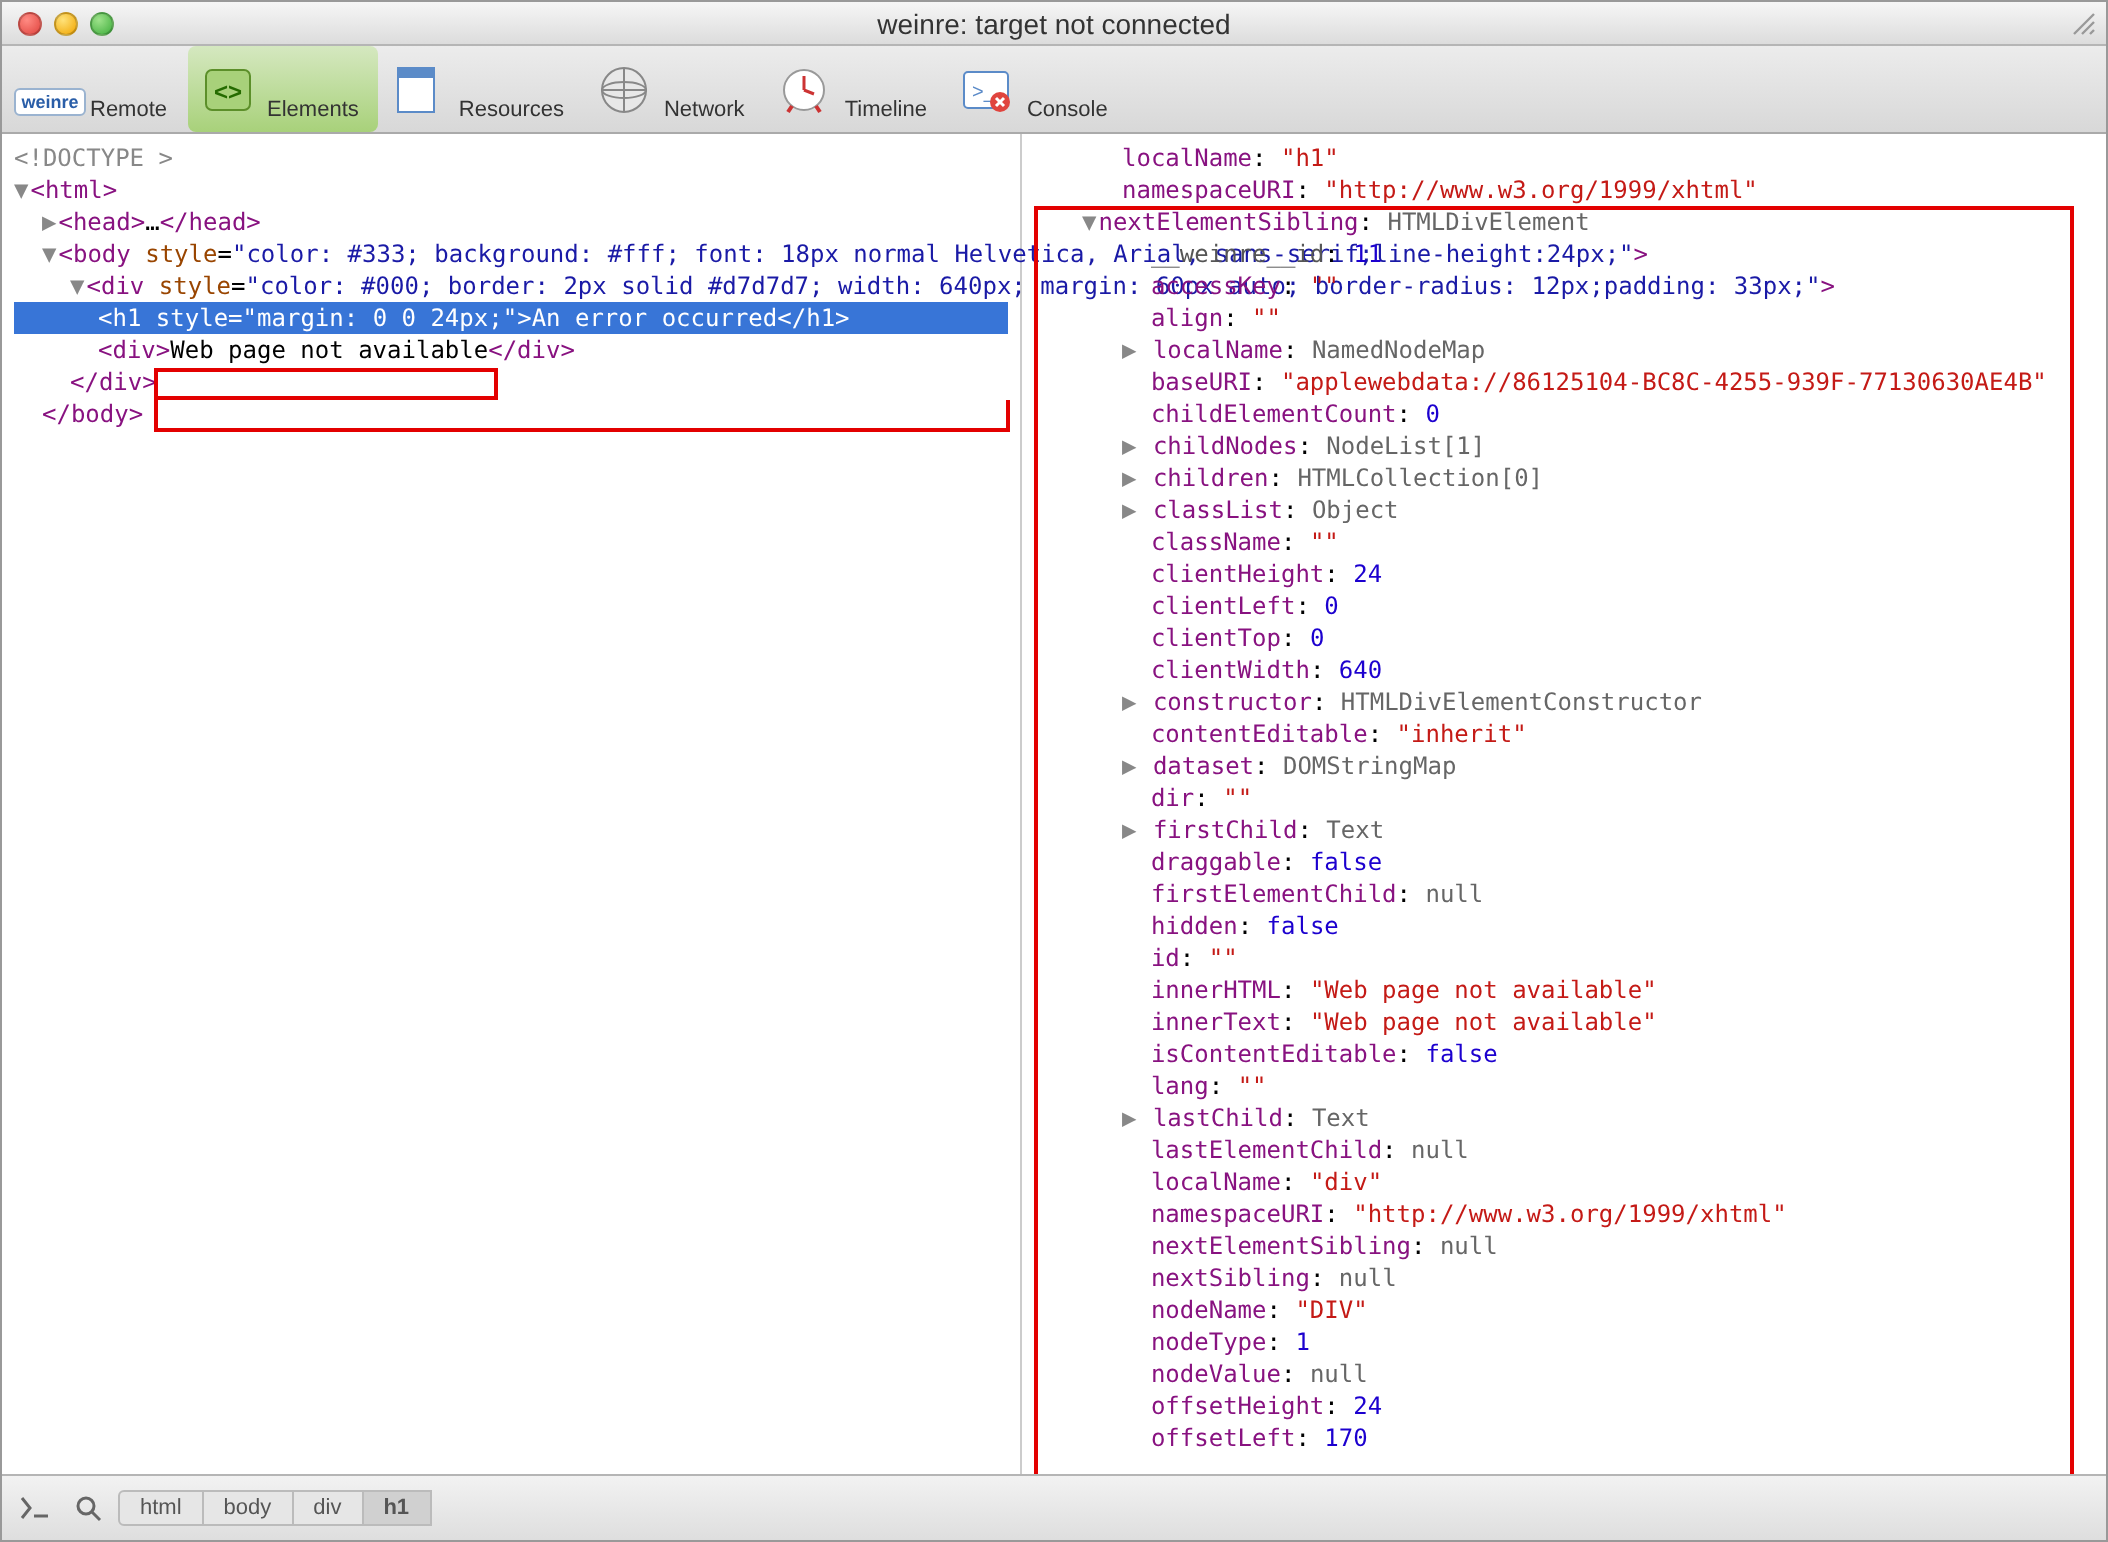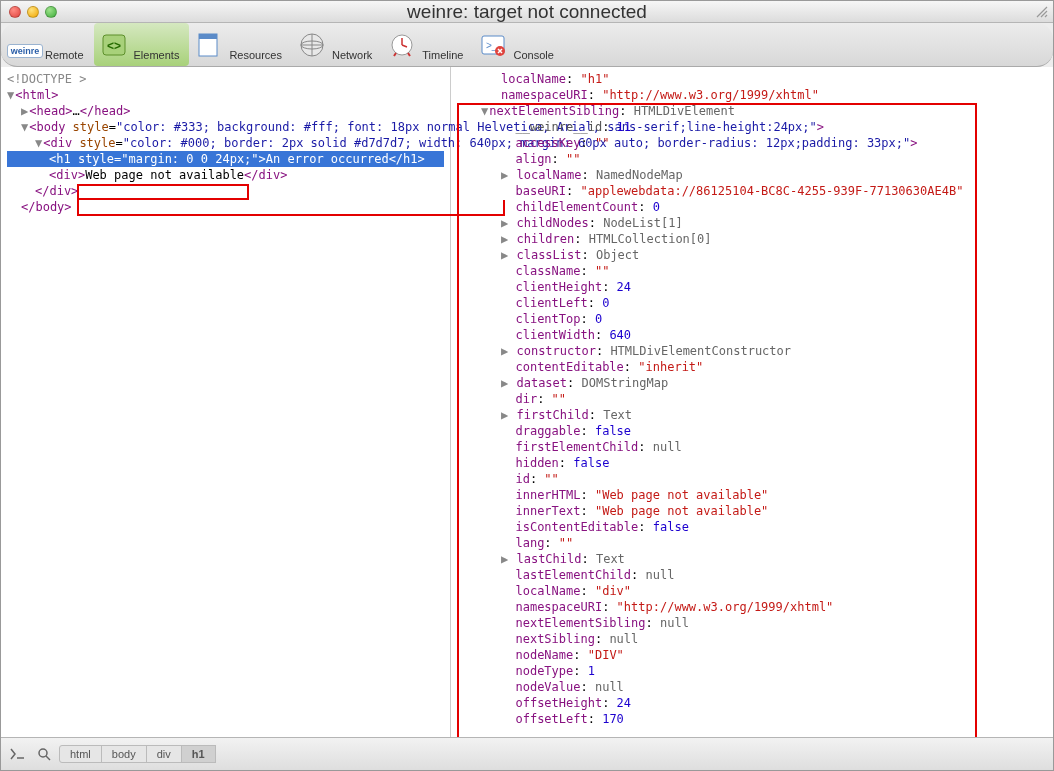--- a/index.html
+++ b/index.html
@@ -24,34 +24,33 @@
     display: flex; align-items: center;
     position: relative;
   }
   .traffic { display: flex; gap: 6px; margin-left: 8px; }
   .light { width: 12px; height: 12px; border-radius: 50%; border: 1px solid rgba(0,0,0,.2);}
   .light.red { background: radial-gradient(circle at 35% 30%, #ff8b83, #e0443e);}
   .light.yellow { background: radial-gradient(circle at 35% 30%, #ffe27a, #f0a500);}
   .light.green { background: radial-gradient(circle at 35% 30%, #9ee28b, #3fae3c);}
   .win-title {
     position: absolute; left: 0; right: 0; text-align: center;
-    font-size: 19px; color: #333;
+    font-size: 14px; color: #333;
     pointer-events: none;
   }
   .resize-icon {
     position: absolute; right: 4px; top: 4px; width: 14px; height: 14px;
     color: #888;
   }
   .toolbar {
     height: 44px;
     background: linear-gradient(#ececec, #d8d8d8);
     border-bottom: 1px solid #aaa;
     display: flex; align-items: stretch;
     padding: 0 4px;
-    border-radius: 16px;
   }
   .tool-item {
     display: flex; align-items: center;
     padding: 0 10px 0 4px;
     cursor: default;
   }
   .tool-item .icon {
     width: 32px; height: 32px;
     display: flex; align-items: center; justify-content: center;
     margin-right: 4px;
@@ -74,21 +73,21 @@
   .content {
     flex: 1;
     display: flex;
     background: #fff;
     font-family: Menlo, Monaco, Consolas, monospace;
     font-size: 12px;
     overflow: hidden;
   }
   
   .dom-panel {
-    width: 450px;
+    width: 510px;
     border-right: 1px solid #ccc;
     padding: 4px 6px;
     position: relative;
     line-height: 16px;
   }
   .dom-panel .line { white-space: pre; }
   .ind1 { padding-left: 0; }
   .ind2 { padding-left: 14px; }
   .ind3 { padding-left: 28px; }
   .ind4 { padding-left: 42px; }

